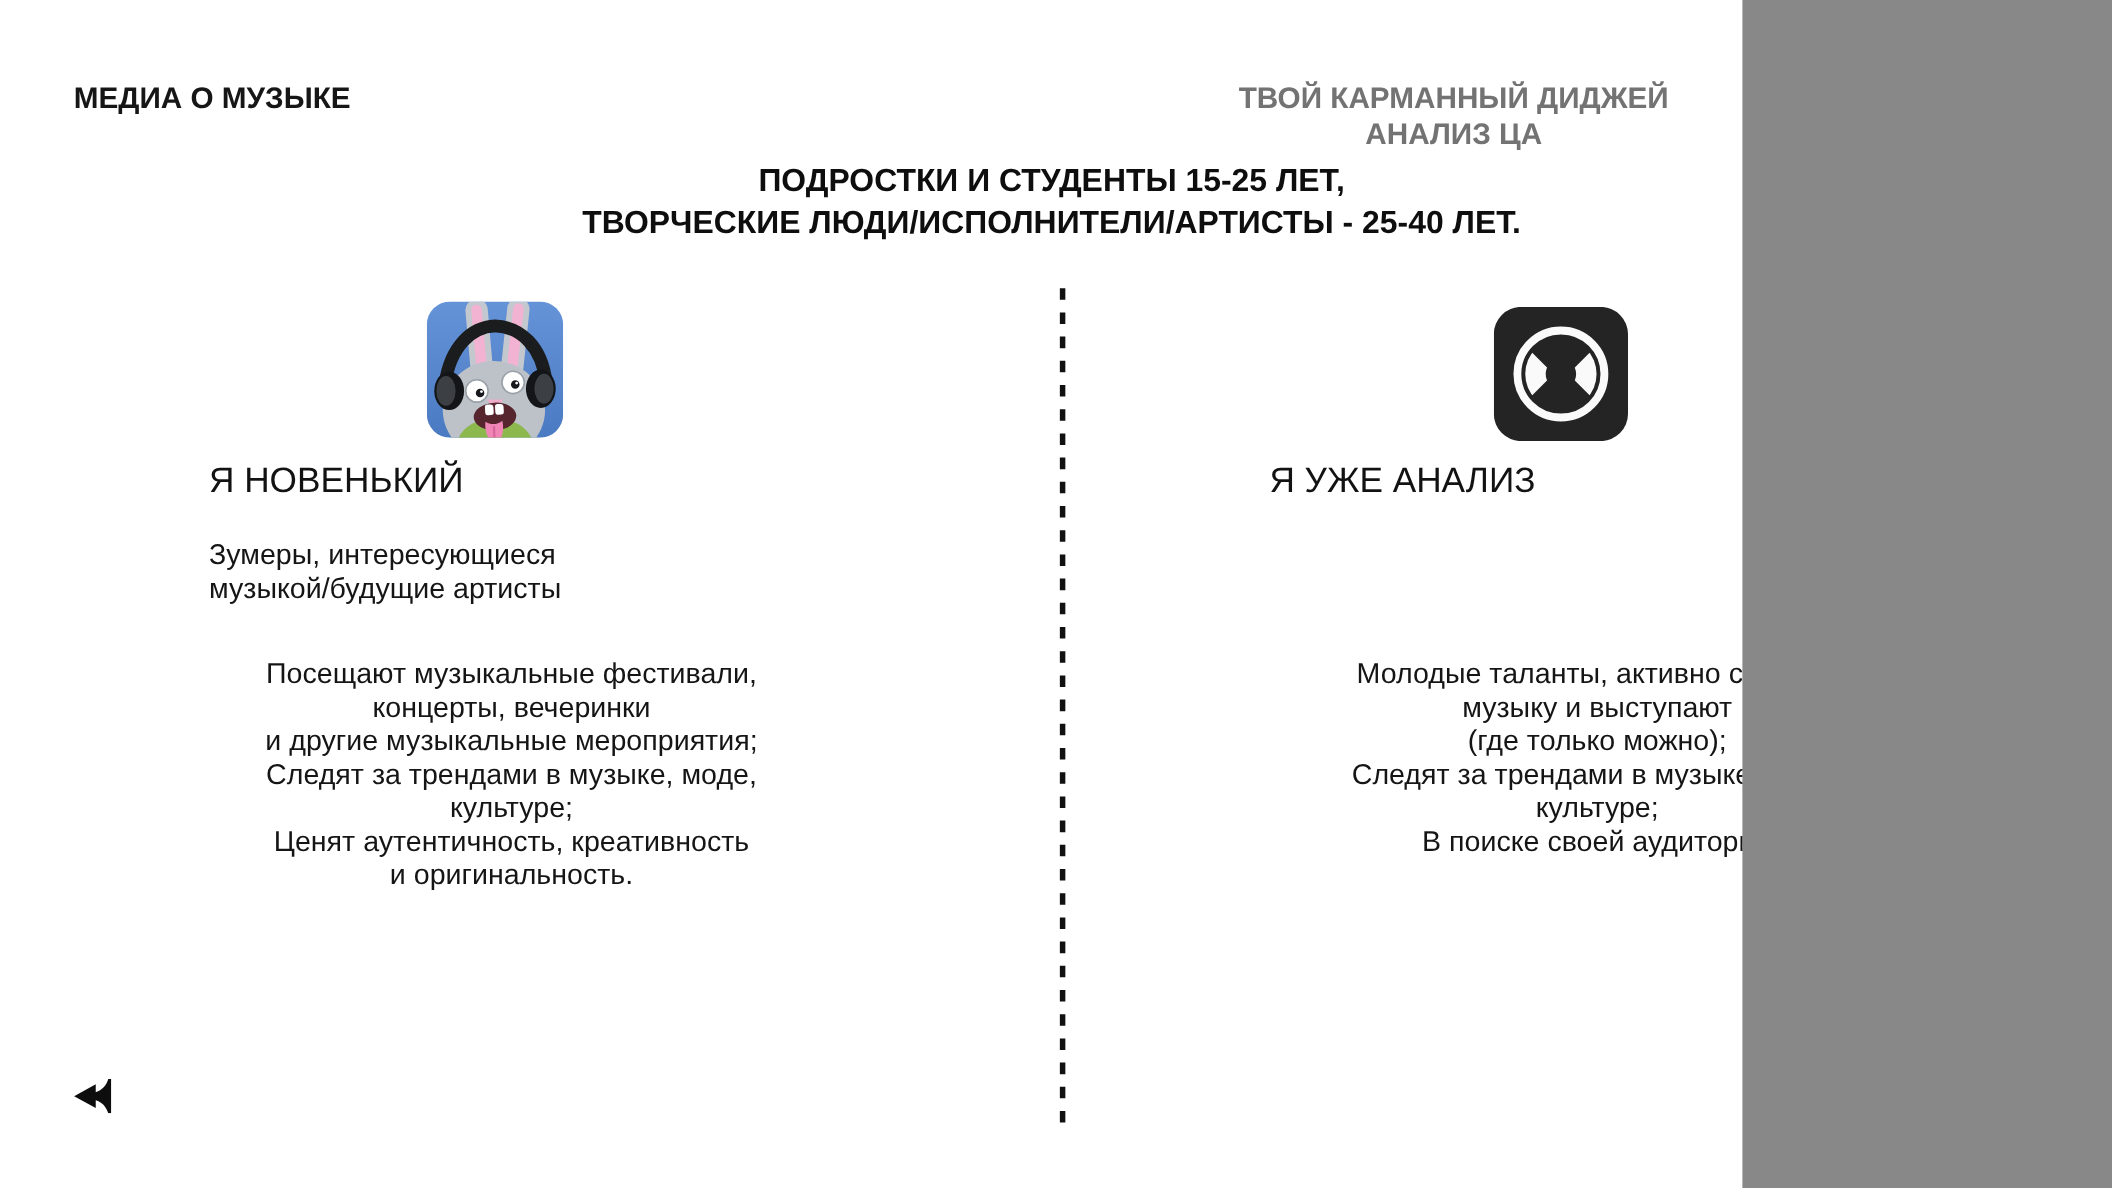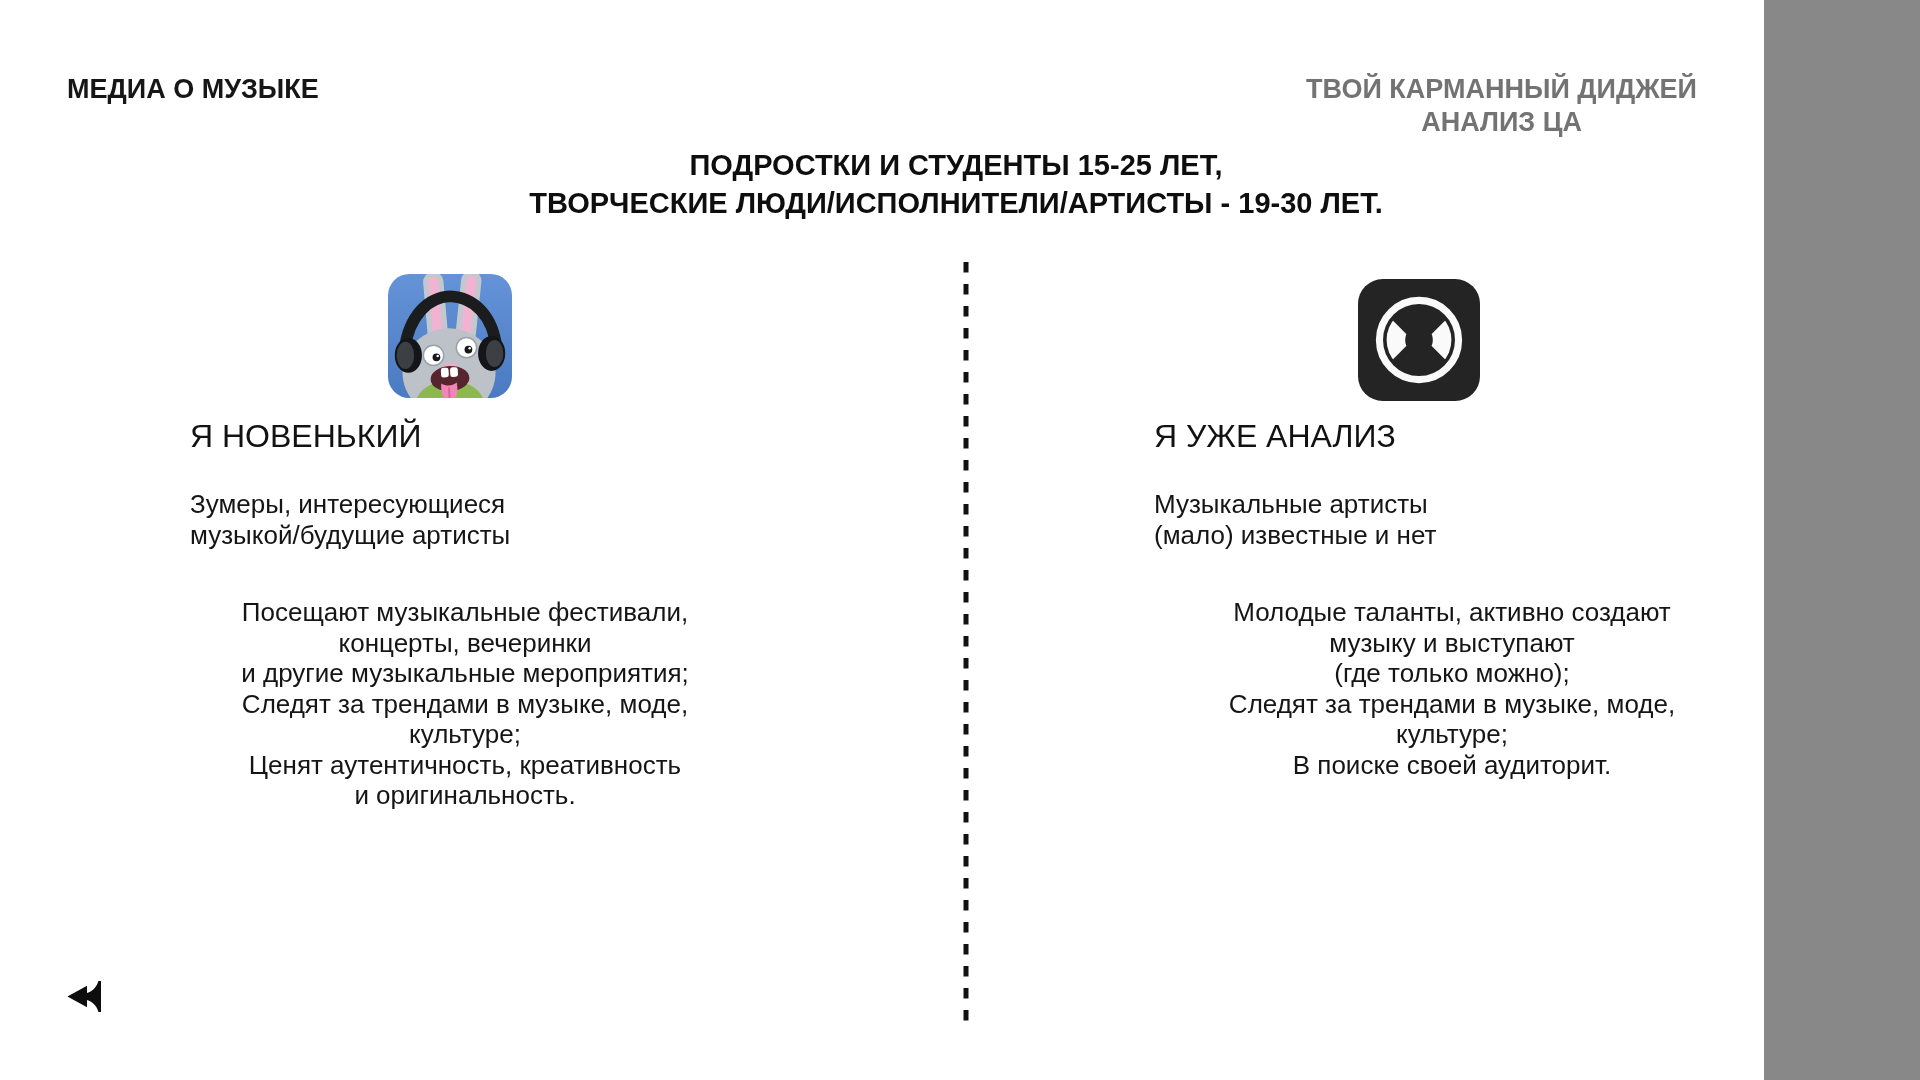--- a/index.html
+++ b/index.html
@@ -1,18 +1,18 @@
 <!DOCTYPE html>
 <html><head>
 <meta charset="utf-8">
 <style>
   html,body{margin:0;padding:0;background:#888;}
   .slide{
     position:relative;
-    width:1764px;height:1080px;
+    width:1584px;height:1080px;
     background:#ffffff;
     font-family:"Liberation Sans",sans-serif;
     color:#111111;
     overflow:hidden;
   }
   .hdr-left{
     position:absolute;left:67px;top:73px;
     font-size:27px;font-weight:bold;line-height:33px;color:#161616;
     white-space:pre-line;
   }
@@ -62,21 +62,21 @@
 <body>
 
 <div class="slide">
 
   <div class="hdr-left">МЕДИА О МУЗЫКЕ</div>
 
   <div class="hdr-right">ТВОЙ КАРМАННЫЙ ДИДЖЕЙ
 АНАЛИЗ ЦА</div>
 
   <div class="slide-title">ПОДРОСТКИ И СТУДЕНТЫ 15-25 ЛЕТ,
-ТВОРЧЕСКИЕ ЛЮДИ/ИСПОЛНИТЕЛИ/АРТИСТЫ - 19-30 ЛЕТ.</div>
+ТВОРЧЕСКИЕ ЛЮДИ/ИСПОЛНИТЕЛИ/АРТИСТЫ - 25-40 ЛЕТ.</div>
 
   <div class="divider">
     <svg viewBox="0 0 22 770" preserveAspectRatio="none">
       <line x1="11" y1="4" x2="11" y2="766" stroke="#111111" stroke-width="5" stroke-dasharray="10.5 11.5"></line>
     </svg>
   </div>
 
   <div class="icon-box left-icon">
     <svg viewBox="0 0 128 128">
       <defs>
@@ -139,22 +139,20 @@
       <rect x="2" y="59" width="124" height="10" transform="rotate(45 64 64)" fill="#242424"></rect>
       <rect x="2" y="59" width="124" height="10" transform="rotate(-45 64 64)" fill="#242424"></rect>
       <path d="M64,64 L8,8 L120,8 Z" fill="#242424"></path>
       <path d="M64,64 L8,120 L120,120 Z" fill="#242424"></path>
       <circle cx="64" cy="64" r="14.5" fill="#242424"></circle>
       <circle cx="64" cy="64" r="41.5" fill="none" stroke="#fafafa" stroke-width="7.5"></circle>
     </svg>
   </div>
 
   <div class="col-heading right-heading">Я УЖЕ АНАЛИЗ</div>
-  <div class="col-subtitle right-subtitle">Музыкальные артисты
-(мало) известные и нет</div>
   <div class="col-body right-body">Молодые таланты, активно создают
 музыку и выступают
 (где только можно);
 Следят за трендами в музыке, моде,
 культуре;
 В поиске своей аудиторит.</div>
 
   <button class="nav-btn prev-btn" aria-label="previous">
     <svg viewBox="0 0 36 30">
       <path d="M0,15 L19,4.5 L19,11.5 C24.5,10 28.5,5.5 30,0 L32.5,0 L32.5,30 L30,30 C28.5,24.5 24.5,20 19,18.5 L19,25.5 Z" fill="#0d0d0d"></path>

